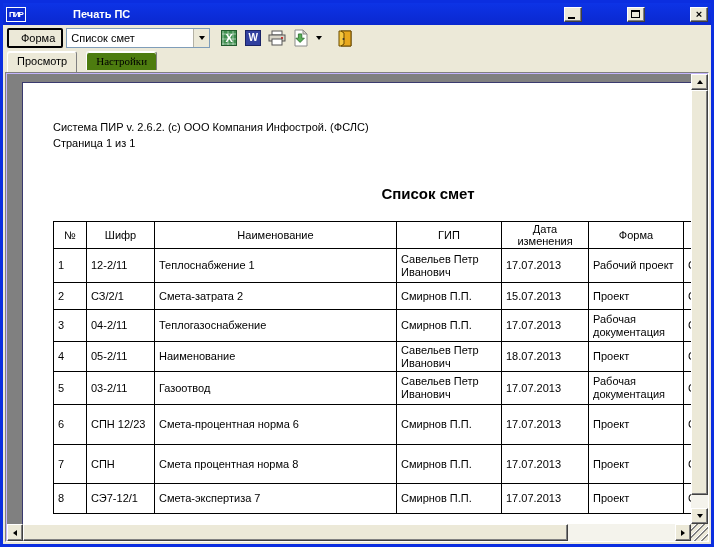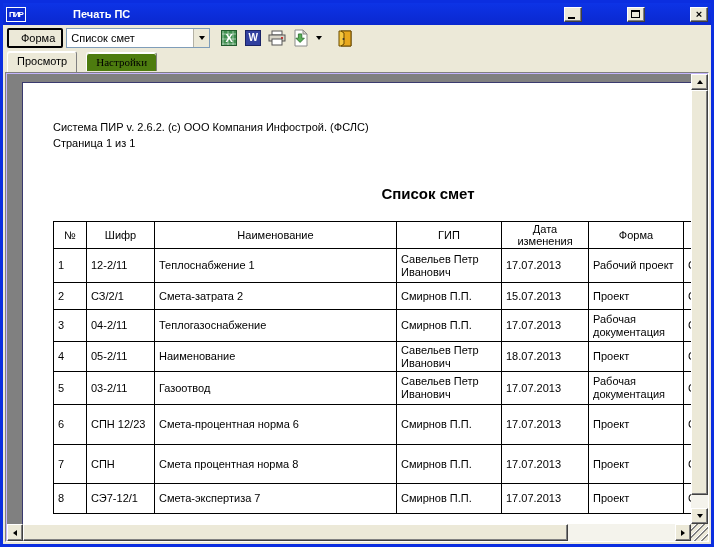--- a/index.html
+++ b/index.html
@@ -36,21 +36,21 @@
   .icon-excel { width:16px; height:16px; background:#3e8e4e; border:1px solid #1f5a2c;
     color:#fff; font-weight:bold; font-size:11px; line-height:14px; text-align:center;
     background-image:repeating-linear-gradient(0deg, rgba(255,255,255,.25) 0 2px, transparent 2px 5px),
                      repeating-linear-gradient(90deg, rgba(255,255,255,.25) 0 2px, transparent 2px 5px); }
   .icon-word { width:16px; height:16px; background:#31409f; border:1px solid #1a2366;
     color:#fff; font-weight:bold; font-size:10px; line-height:14px; text-align:center; }
   .drop-mini { width:10px; height:22px; display:flex; align-items:center; justify-content:center; margin-right:4px; }
   .sep-gap { width:6px; }
 
   
-  .tabbar { position:absolute; left:0; top:48px; width:708px; height:21px; display:flex; align-items:center; padding-left:4px; }
+  .tabbar { position:absolute; left:0; top:48px; width:708px; height:21px; display:flex; align-items:flex-start; padding-left:4px; }
   .tab { height:19px; padding:3px 9px 0 9px; font-size:11px; background:#ece9d8;
     border:1px solid #808080; border-bottom:none; border-top-left-radius:3px; border-top-right-radius:3px;
     border-top-color:#fff; border-left-color:#fff; box-shadow:inset 0 1px 0 #fff; position:relative; }
   .tab.active { height:21px; z-index:2; background:#ece9d8; border:1px solid #808080; border-bottom:none;
     border-top-color:#fff; border-left-color:#fff; }
   .tab.inactive { margin-left:9px; background:#4d7c0f;font-family:Liberation Serif, serif; }
 
   
   .preview { position:absolute; left:2px; top:69px; width:704px; height:470px;
     border:1px solid #808080; border-bottom-color:#fff; border-right-color:#fff; background:#c4b5fd; }

